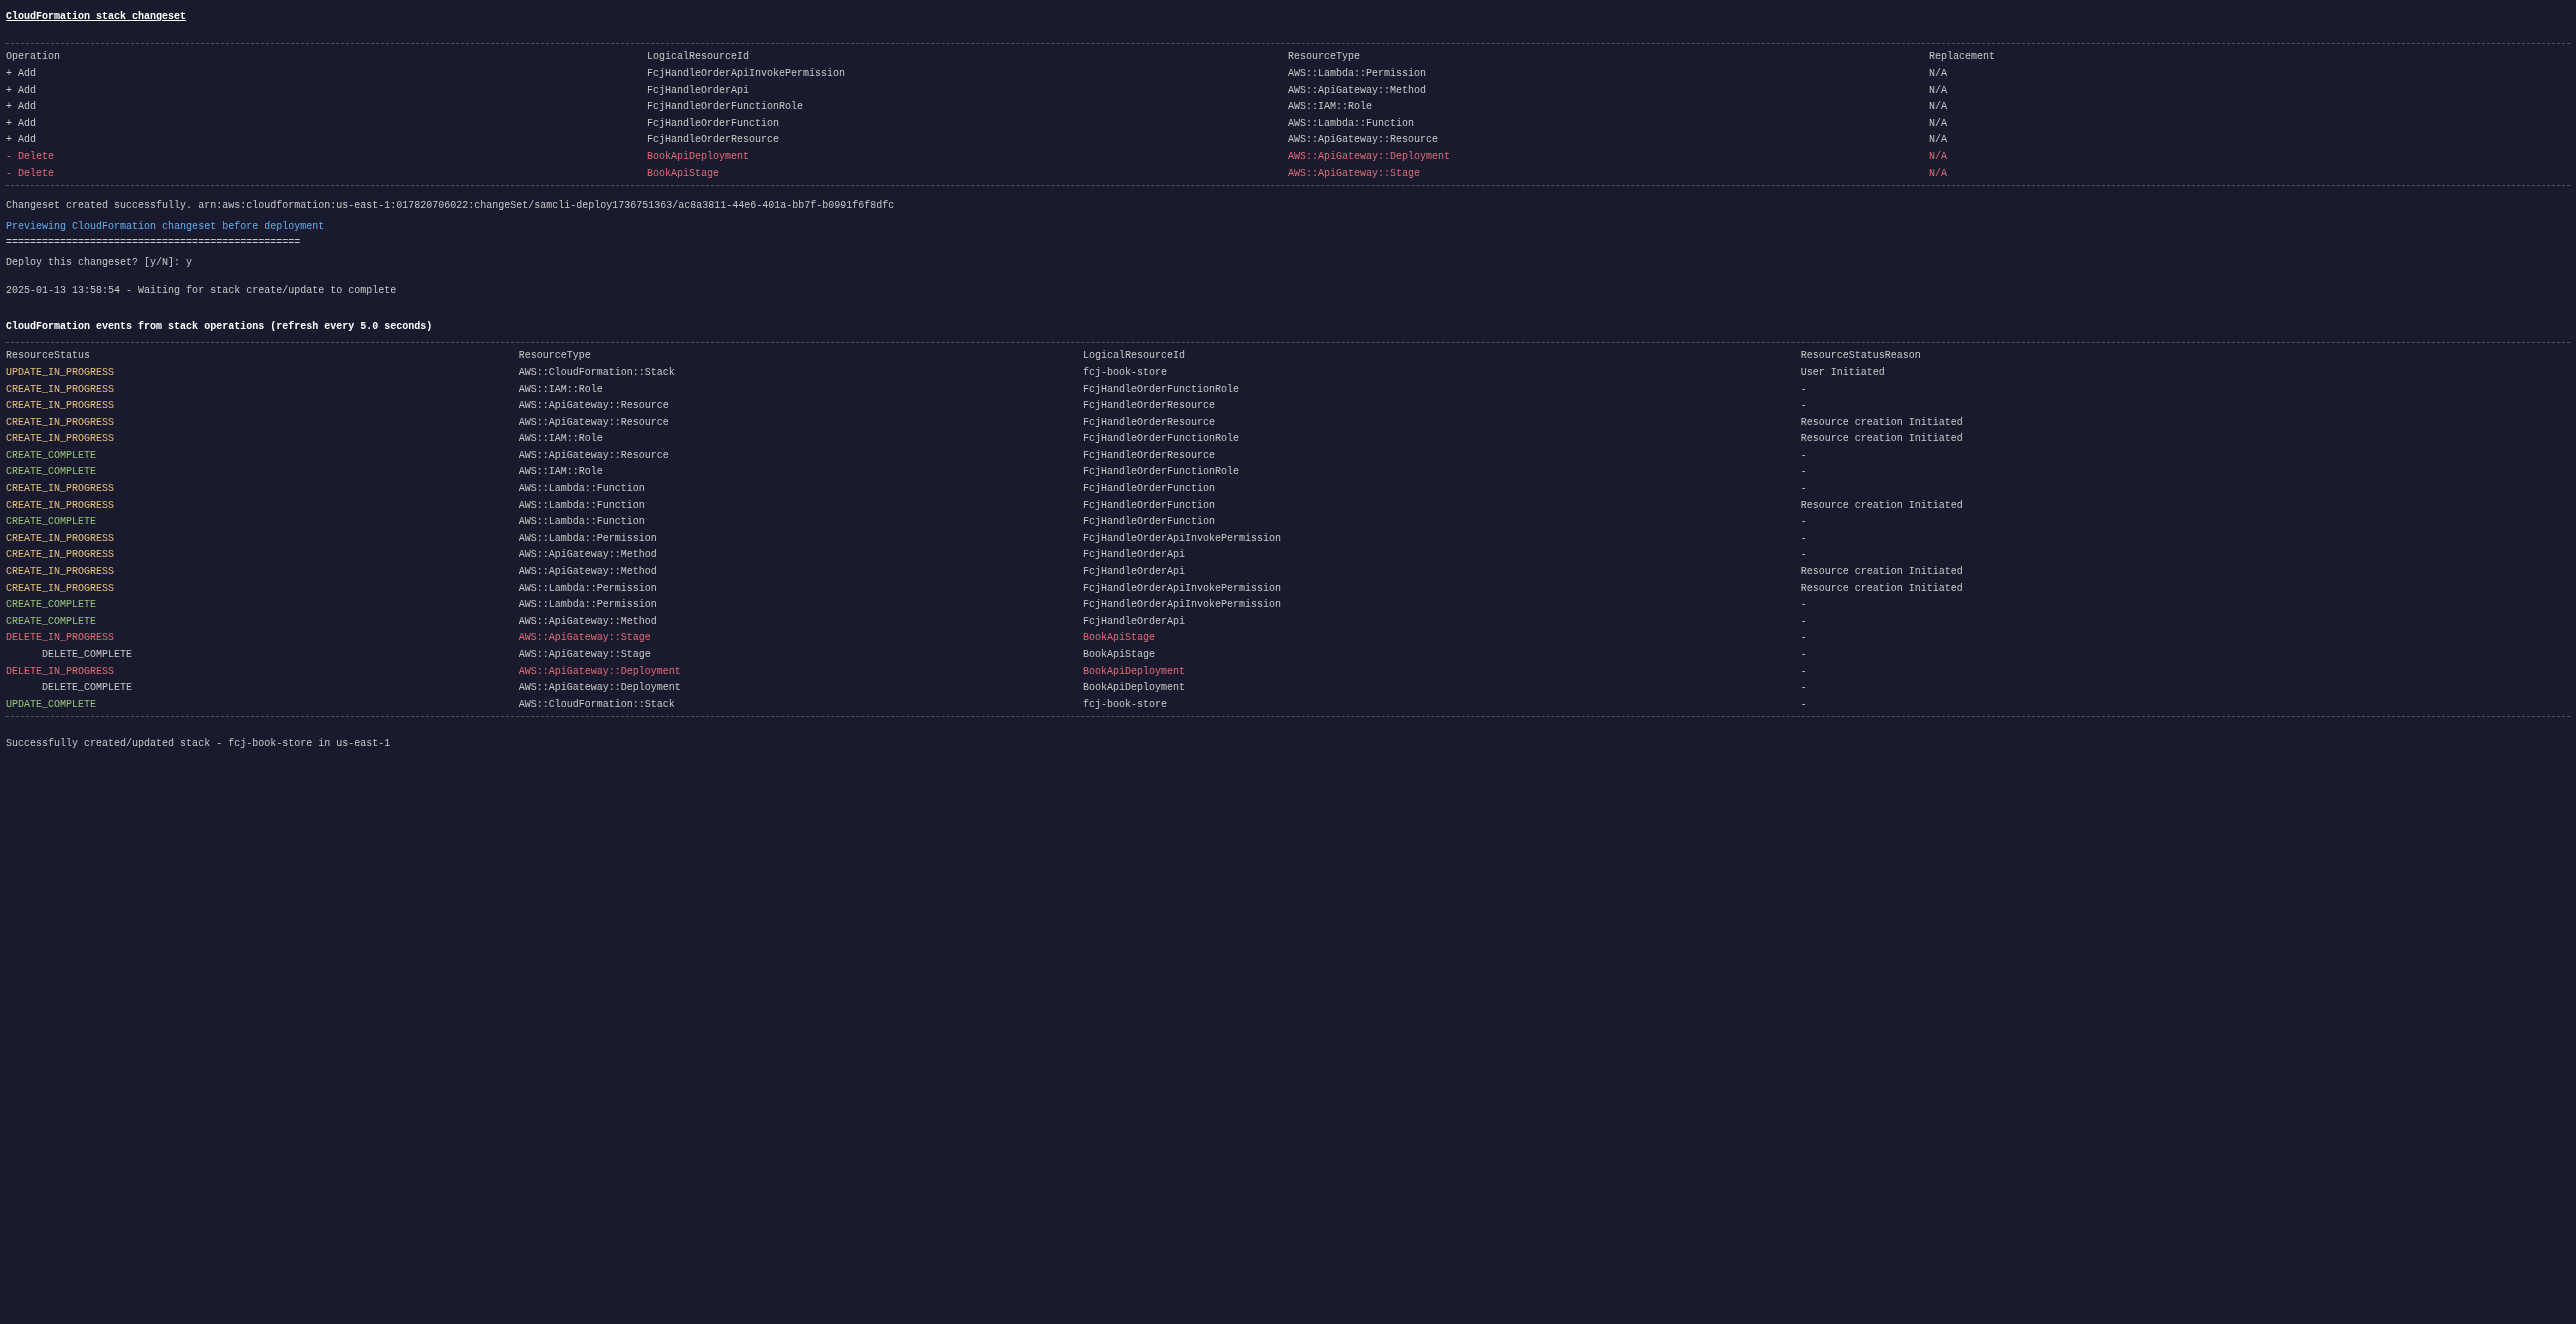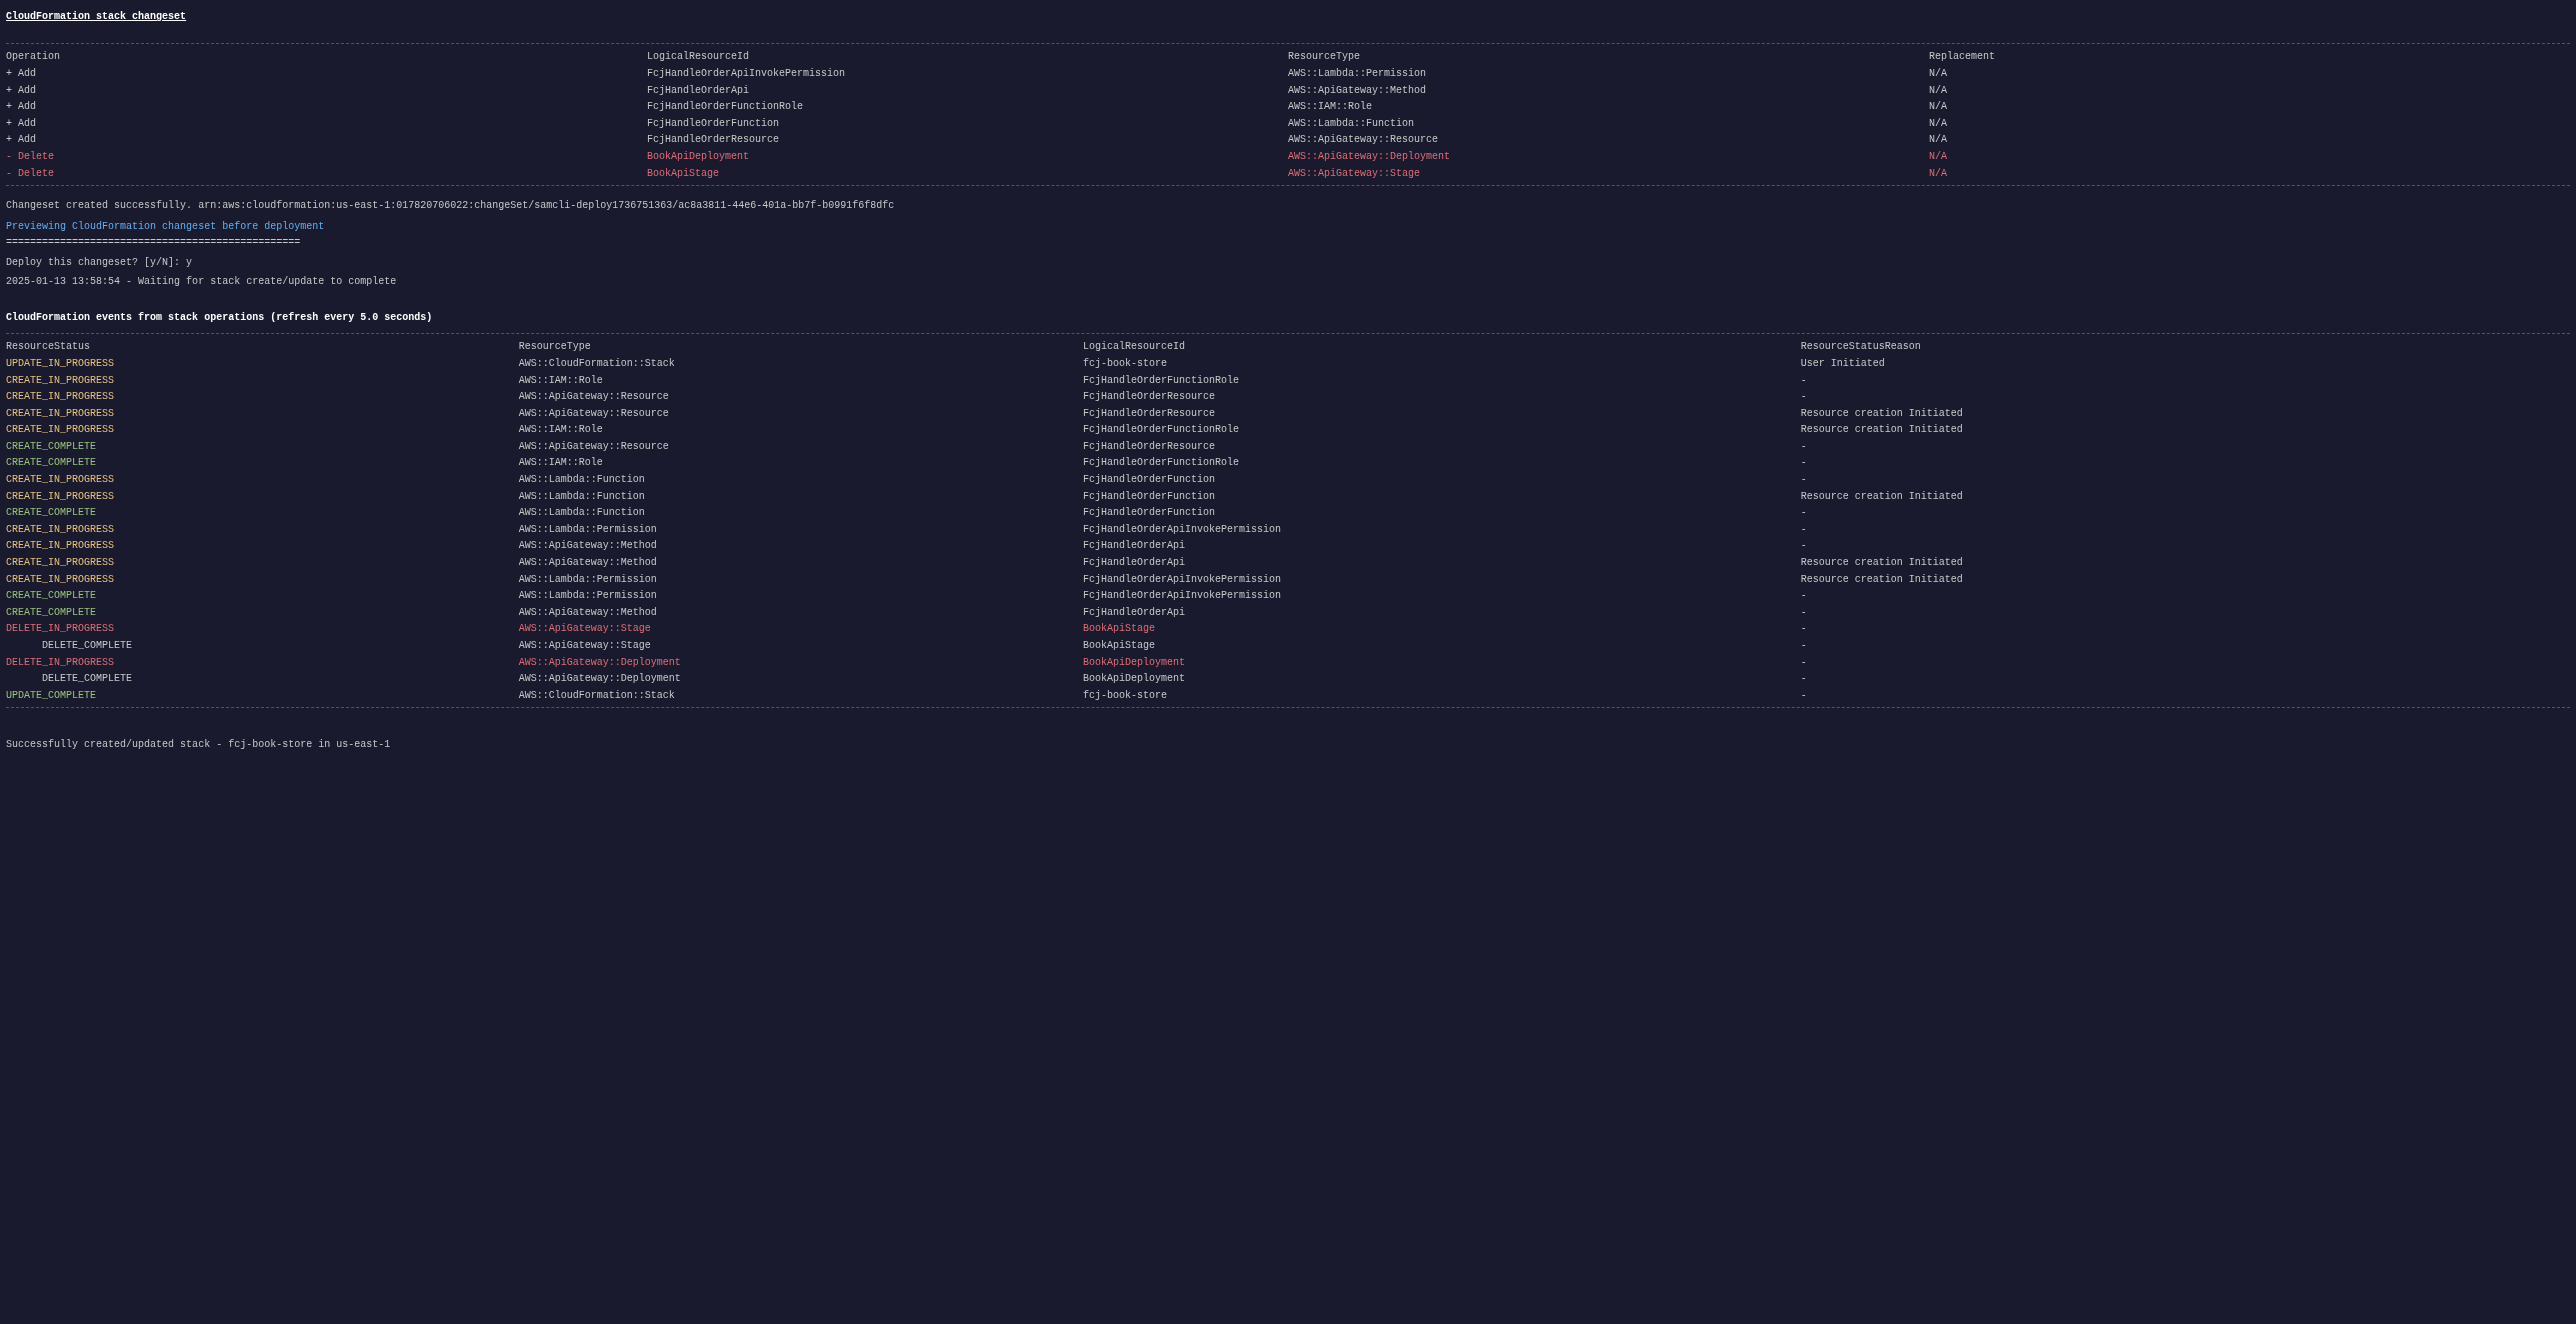--- a/index.html
+++ b/index.html
@@ -52,21 +52,21 @@
     .preview-title {
       color: #61afef;
       margin-bottom: 1.5px;
     }
     .equals-line {
       color: #c8c8c8;
       margin-bottom: 4.6px;
     }
     .deploy-prompt {
       color: #c8c8c8;
-      margin-bottom: 4px;
+      margin-bottom: 13px;
     }
     .timestamp-line {
       color: #c8c8c8;
       margin-bottom: 21px;
     }
     .events-title {
       color: #ffffff;
       font-weight: bold;
       margin-bottom: 8px;
     }
@@ -74,21 +74,21 @@
     .status-create-in-progress { color: #e5c07b; }
     .status-create-complete { color: #98c379; }
     .status-update-complete-cleanup { color: #e5c07b; }
     .status-delete-in-progress { color: #e06c75; }
     .status-delete-complete { color: #c8c8c8; padding-left: 36px; }
     .status-update-complete { color: #98c379; }
     .resource-delete { color: #e06c75; }
     .logical-delete { color: #e06c75; }
     .success-msg {
       color: #c8c8c8;
-      margin-top: 29px;
+      margin-top: 19px;
     }
     .events-table th {
       color: #c8c8c8;
     }
     .events-table td {
       vertical-align: top;
     }
     .col-rs { width: 20%; }
     .col-rt { width: 22%; }
     .col-li { width: 28%; }

